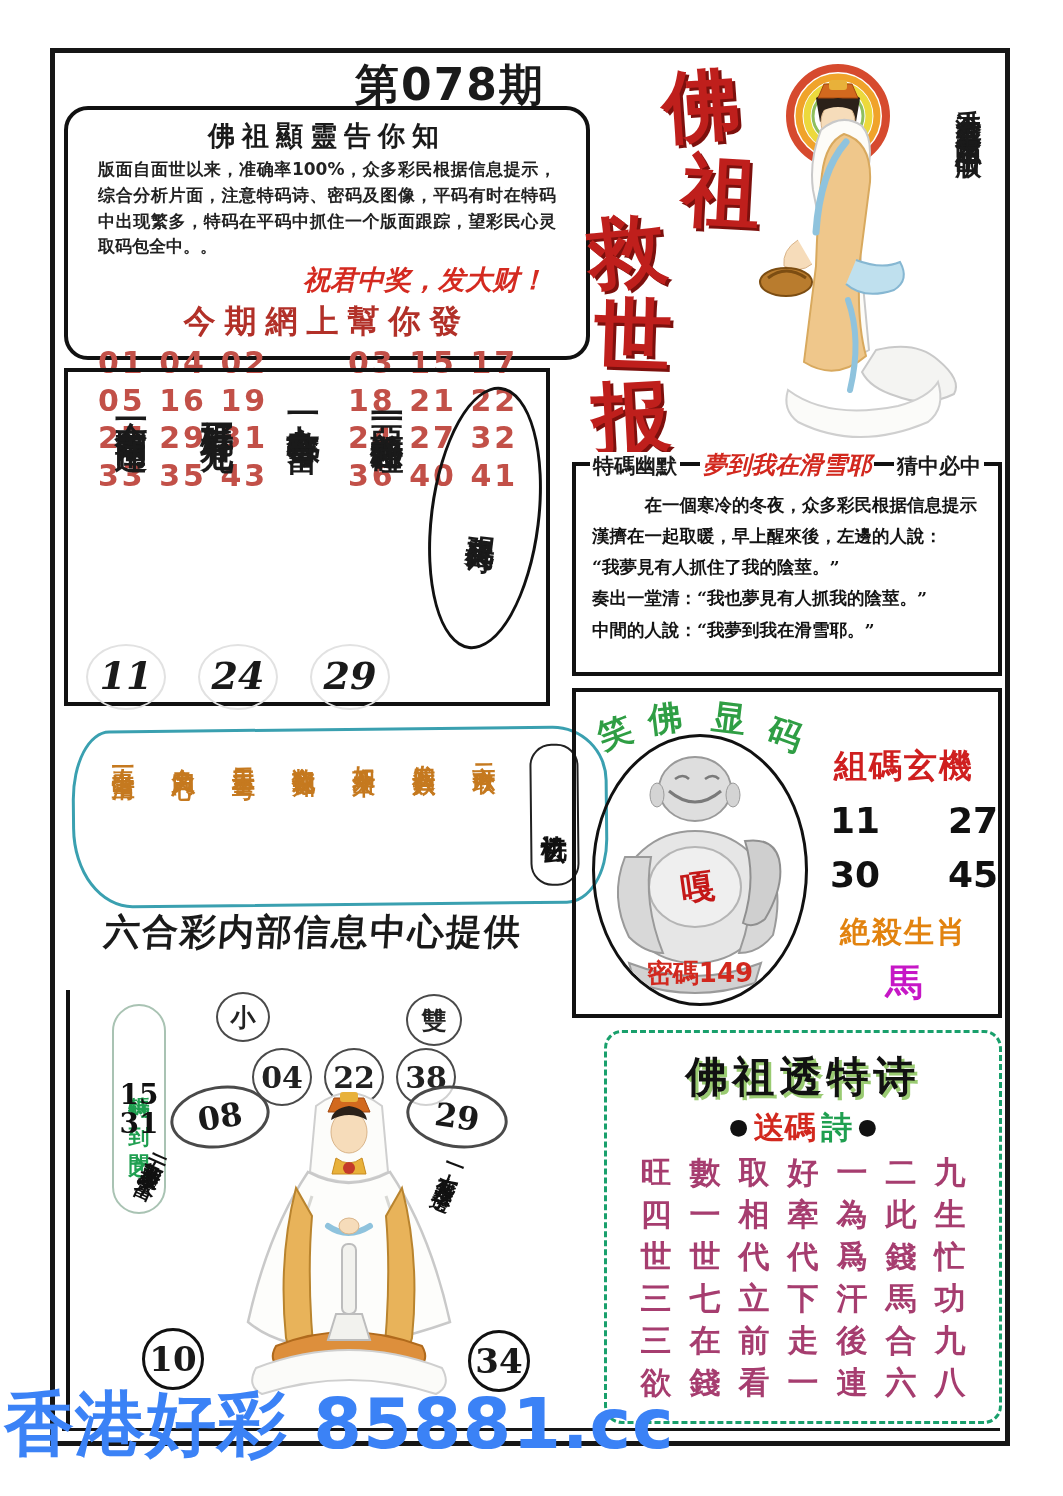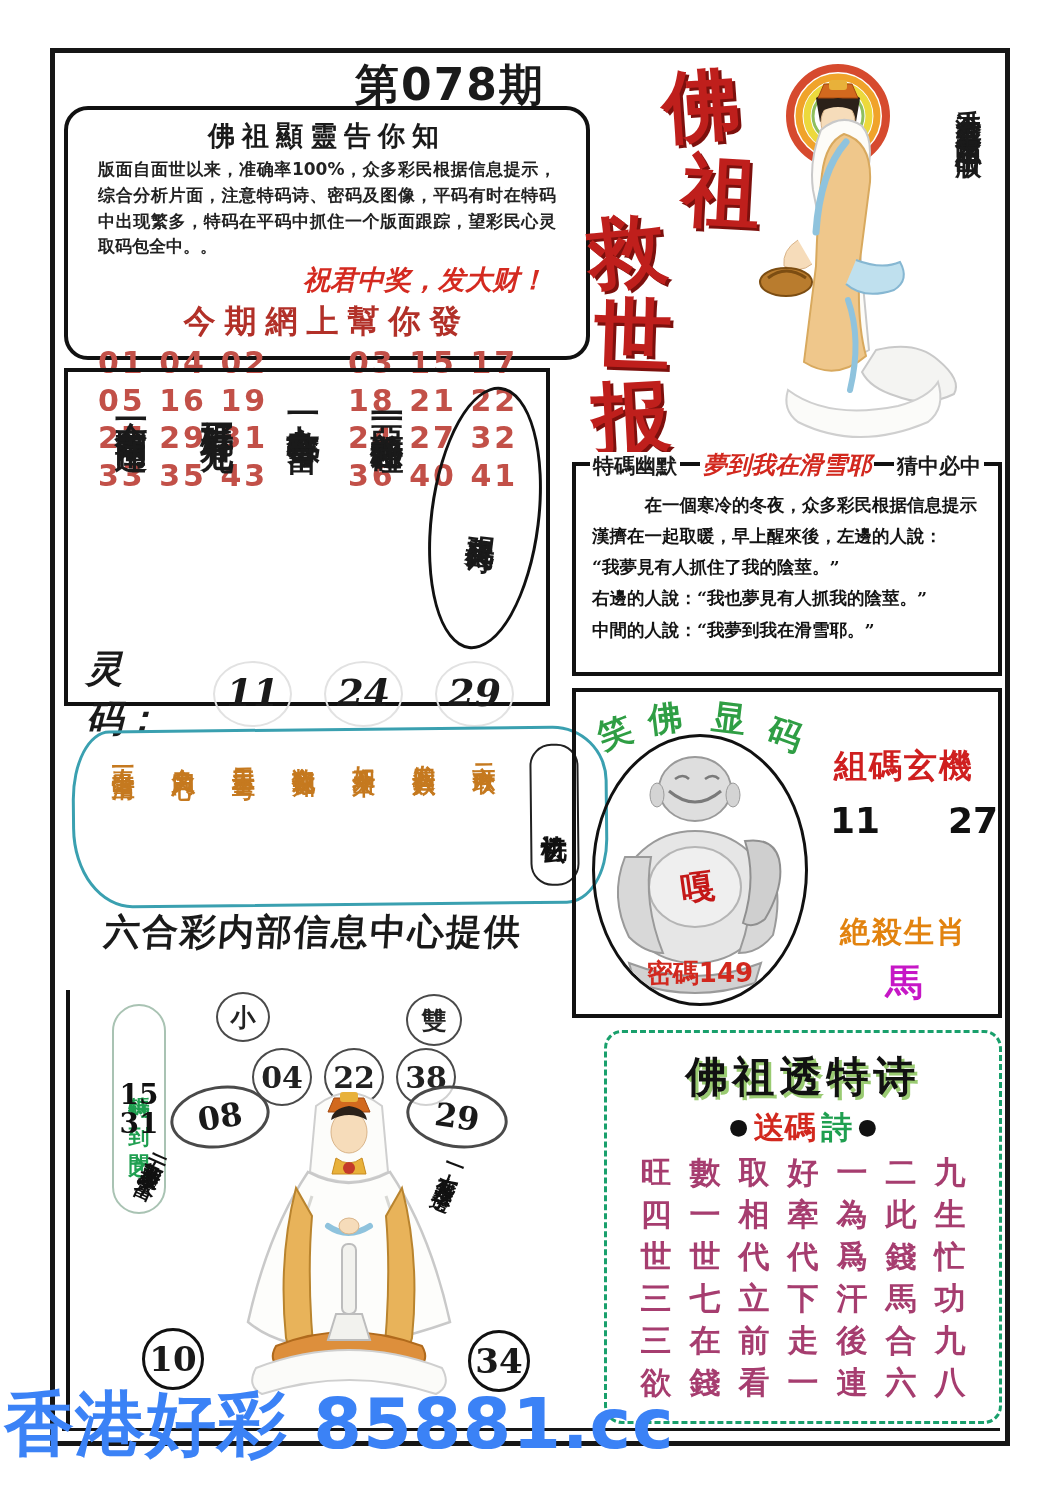--- a/index.html
+++ b/index.html
@@ -152,21 +152,20 @@
 
 <div class="abs lingma-box">
   <div class="abs vcol lingma-col" style="left:40px;">今有一四兩兩連</div>
   <div class="abs vcol lingma-col" style="left:126px;">好碼看好一七九</div>
   <div class="abs vcol lingma-col" style="left:212px;">一九合數今可富</div>
   <div class="abs vcol lingma-col" style="left:296px;">一惡一善迎頭碰</div>
   <div class="abs lingma-oval">
     <span class="vcol">观音灵码诗</span>
   </div>
   <div class="abs lingma-row">
-    <span class="lingma-label">灵码：</span>
     <span class="lingma-num">11</span>
     <span class="lingma-num">24</span>
     <span class="lingma-num">29</span>
   </div>
 </div>
 
 <div class="abs xuanji">
   <span class="vcol xuanji-col">奏出一堂清</span>
   <span class="vcol xuanji-col">合力又同心</span>
   <span class="vcol xuanji-col">天里三重弯</span>
@@ -230,21 +229,21 @@
 <div class="abs joke-box">
   <div class="joke-header">
     <span class="jh-black">特碼幽默</span>
     <span class="jh-red">夢到我在滑雪耶</span>
     <span class="jh-black">猜中必中</span>
   </div>
   <div class="joke-body">
     <div class="indent">在一個寒冷的冬夜，众多彩民根据信息提示</div>
     <div>漢擠在一起取暖，早上醒來後，左邊的人說：</div>
     <div>“我夢見有人抓住了我的陰莖。”</div>
-    <div>右邊的人說：“我也夢見有人抓我的陰莖。”</div>
+    <div>奏出一堂清：“我也夢見有人抓我的陰莖。”</div>
     <div>中間的人說：“我夢到我在滑雪耶。”</div>
   </div>
 </div>
 
 <div class="abs buddha-box">
   <span class="arc-char" style="left:22px;top:18px;transform:rotate(-20deg);">笑</span>
   <span class="arc-char" style="left:72px;top:4px;transform:rotate(-7deg);">佛</span>
   <span class="arc-char" style="left:136px;top:4px;transform:rotate(7deg);">显</span>
   <span class="arc-char" style="left:192px;top:20px;transform:rotate(20deg);">码</span>
 
@@ -264,20 +263,24 @@
     </svg>
     <span class="belly-char">嘎</span>
     <div class="micode">密碼149</div>
   </div>
 
   <div class="zuma-title">組碼玄機</div>
   <div class="zuma-nums" style="top:108px;">
     <span>11</span>
     <span>27</span>
   </div>
+  <div class="zuma-nums" style="top:162px;">
+    <span>30</span>
+    <span>45</span>
+  </div>
   <div class="jueshao">絶殺生肖</div>
   <div class="zodiac">馬</div>
 </div>
 
 <div class="abs toute-box">
   <div class="toute-title">佛祖透特诗</div>
   <div class="toute-sub">
     <span class="dot">●</span>
     <span class="red">送碼</span>
     <span class="green">詩</span>

